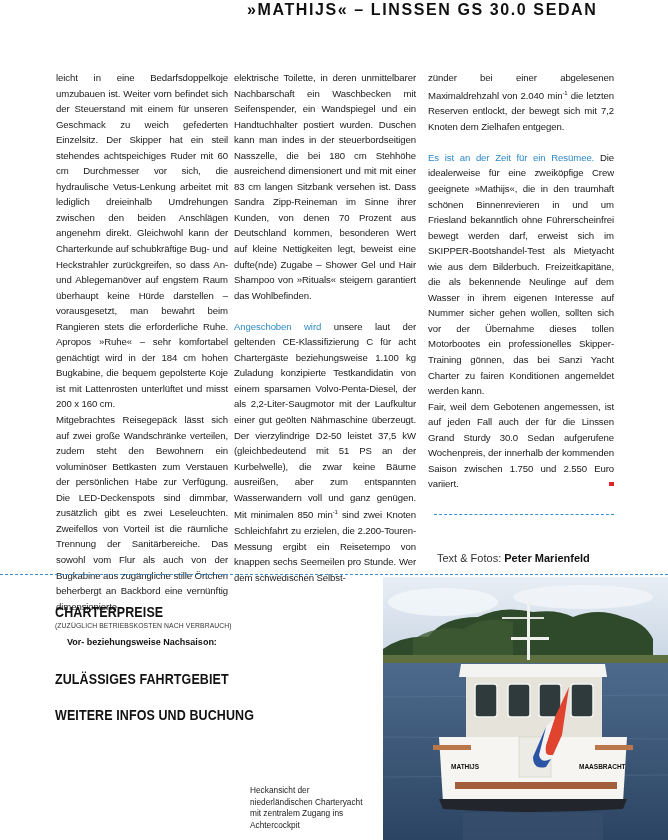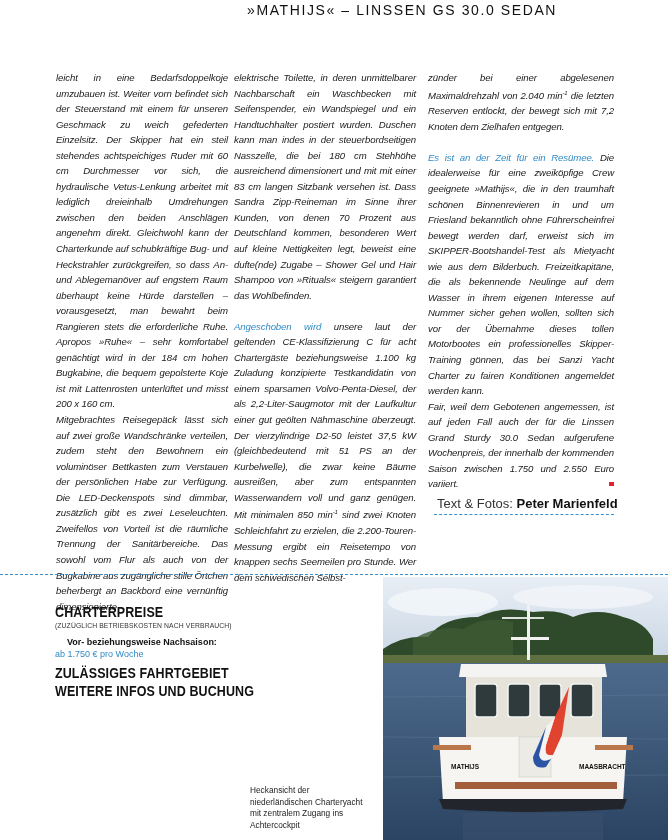--- a/index.html
+++ b/index.html
@@ -1,37 +1,37 @@
 <!DOCTYPE html>
 <html><head>
 <meta charset="utf-8">
 <style>
   html, body { margin:0; padding:0; background:#fff; }
   body { width:668px; height:840px; position:relative; overflow:hidden; font-family:"Liberation Sans", sans-serif; color:#1a1a1a; }
-  .header-title { position:absolute; top:0; left:247px; font-family:"Liberation Sans", sans-serif; font-weight:normal; font-size:14px; letter-spacing:1.6px; color:#111; white-space:nowrap; line-height:20px; }
+  .header-title { position:absolute; top:0; left:247px; font-family:"Liberation Sans", sans-serif; font-weight:bold; font-size:16px; letter-spacing:1.6px; color:#111; white-space:nowrap; line-height:20px; }
   .col { position:absolute; top:70px; font-size:9.6px; line-height:15.55px; text-align:justify; letter-spacing:-0.1px; }
-  .col p { margin:0;font-style:italic; }
+  .col p { margin:0; }
   .col p + p { margin-top:0; }
   .col1 { left:56px; width:172px; }
   .col2 { left:234px; width:182px; }
   .col3 { left:428px; width:186px; }
   .gap { display:block; height:15.5px; }
   .blue { color:#2f8ac7; }
   .end-mark { display:inline-block; width:5px; height:4px; background:#e3232b; float:right; margin-top:6px; }
   .dash-short { position:absolute; left:434px; top:514px; width:180px; border-top:1.3px dashed #3a8fd0; }
-  .credit { position:absolute; left:437px; top:496px; font-size:13px; color:#333; }
+  .credit { position:absolute; left:437px; top:552px; font-size:11px; color:#333; }
   .credit b { color:#111; }
   .dash-long { position:absolute; left:0; top:574px; width:668px; border-top:1.6px dashed #3a8fd0; }
   .info { position:absolute; left:55px; top:605px; width:230px; font-size:9px; line-height:12px; }
   .info h3 { margin:0; font-size:12.5px; font-weight:bold; letter-spacing:0.1px; color:#111; transform:scaleY(1.15); transform-origin:left top; }
   .info .sub { font-size:6.8px; color:#333; letter-spacing:0.1px; margin-top:3px; }
   .info .label { font-weight:bold; color:#111;margin-left:12px; }
   .info .val { color:#2f8ac7; }
   .info .block { margin-top:4px; }
-  .info .section { margin-top:6px; }
+  .info .section { margin-top:24px; }
   .caption { position:absolute; left:250px; top:785px; width:124px; font-size:8.3px; line-height:11.5px; text-align:left; color:#222; }
   .photo { position:absolute; left:383px; top:577px; width:285px; height:263px; overflow:hidden; }
   .photo svg { display:block; }
 </style>
 </head>
 <body>
 
 <div class="header-title">»MATHIJS« – LINSSEN GS 30.0 SEDAN</div>
 
 <div class="col col1">
@@ -56,21 +56,20 @@
 <div class="credit"><span>Text &amp; Fotos: </span><b>Peter Marienfeld</b></div>
 
 <div class="dash-long"></div>
 
 <div class="info">
   <div>
     <h3>CHARTERPREISE</h3>
     <div class="sub">(ZUZÜGLICH BETRIEBSKOSTEN NACH VERBRAUCH)</div>
     <div class="block">
       <div class="label">Vor- beziehungsweise Nachsaison:</div>
-      <div class="val">ab 1.750 € pro Woche</div>
     </div>
   </div>
   <div class="section">
     <h3>ZULÄSSIGES FAHRTGEBIET</h3>
   </div>
   <div class="section">
     <h3>WEITERE INFOS UND BUCHUNG</h3>
   </div>
 </div>
 

